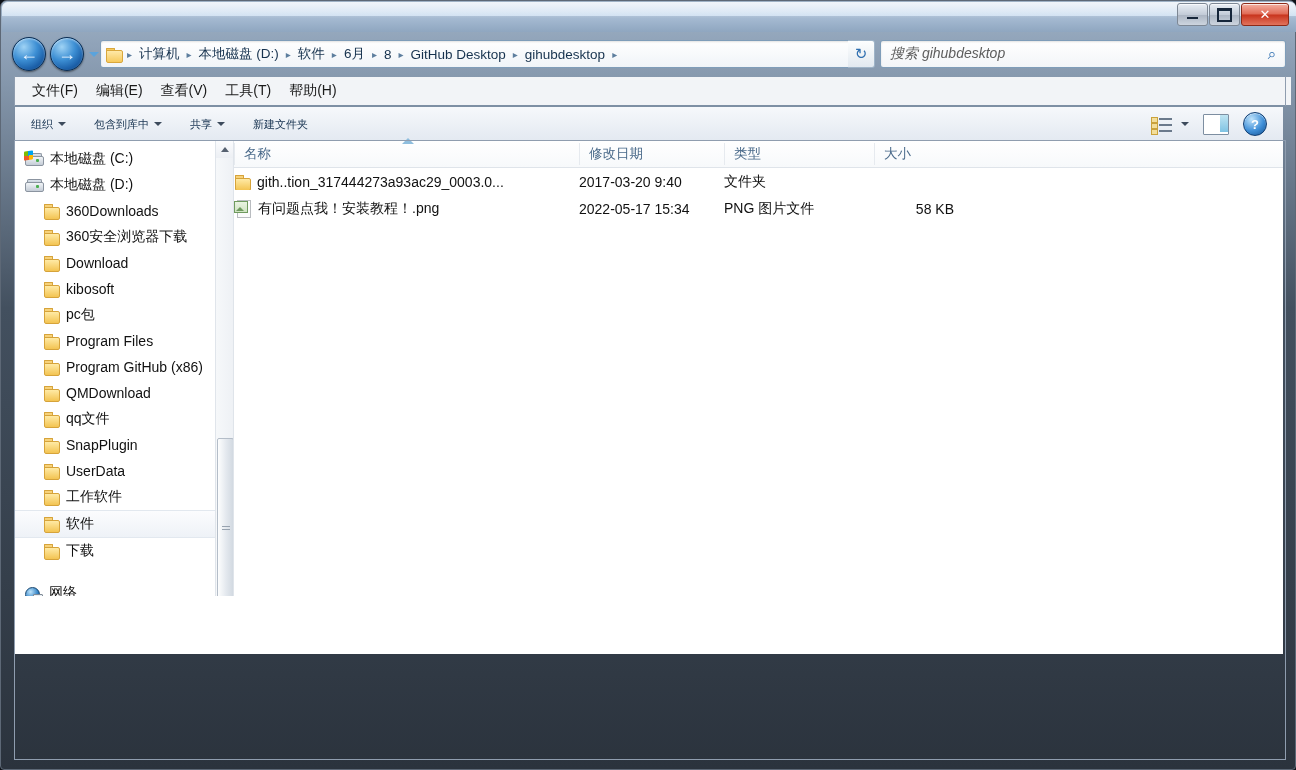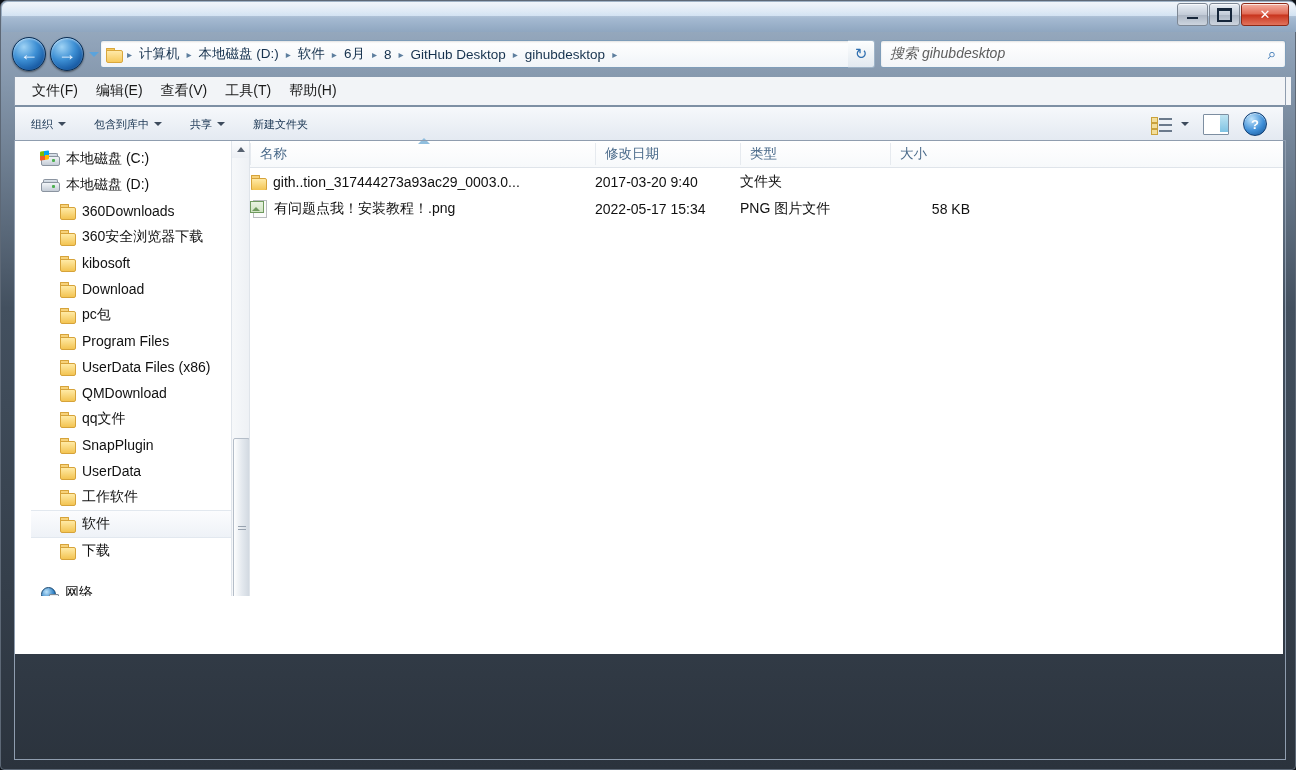--- a/index.html
+++ b/index.html
@@ -154,21 +154,20 @@
   }
 
   
   .content{
     position:absolute;left:14px;top:140px;width:1268px;height:513px;
     background:#ffffff;display:flex;
   }
   .nav-pane{
     width:218px;height:455px;background:#fff;position:relative;overflow:hidden;
     border-right:1px solid #dfe4ea;
-    padding-left:16px;
   }
   .tree{padding-top:5px;}
   .tree-row{
     display:flex;align-items:center;height:26px;padding-left:10px;font-size:14px;color:#111;
     white-space:nowrap;
   }
   .tree-row.depth1{padding-left:28px;}
   .tree-row.sel{
     background:linear-gradient(to bottom,#fbfcfe,#eef2f7);
     border-top:1px solid #e2e8ef;border-bottom:1px solid #e2e8ef;
@@ -451,49 +450,49 @@
               <b></b>
               <i></i>
             </span>
             <span class="lbl">360安全浏览器下载</span>
           </div>
           <div class="tree-row depth1">
             <span class="ic-folder">
               <b></b>
               <i></i>
             </span>
+            <span class="lbl">Download</span>
+          </div>
+          <div class="tree-row depth1">
+            <span class="ic-folder">
+              <b></b>
+              <i></i>
+            </span>
             <span class="lbl">kibosoft</span>
           </div>
           <div class="tree-row depth1">
             <span class="ic-folder">
               <b></b>
               <i></i>
             </span>
-            <span class="lbl">Download</span>
-          </div>
-          <div class="tree-row depth1">
-            <span class="ic-folder">
-              <b></b>
-              <i></i>
-            </span>
             <span class="lbl">pc包</span>
           </div>
           <div class="tree-row depth1">
             <span class="ic-folder">
               <b></b>
               <i></i>
             </span>
             <span class="lbl">Program Files</span>
           </div>
           <div class="tree-row depth1">
             <span class="ic-folder">
               <b></b>
               <i></i>
             </span>
-            <span class="lbl">UserData Files (x86)</span>
+            <span class="lbl">Program GitHub (x86)</span>
           </div>
           <div class="tree-row depth1">
             <span class="ic-folder">
               <b></b>
               <i></i>
             </span>
             <span class="lbl">QMDownload</span>
           </div>
           <div class="tree-row depth1">
             <span class="ic-folder">

